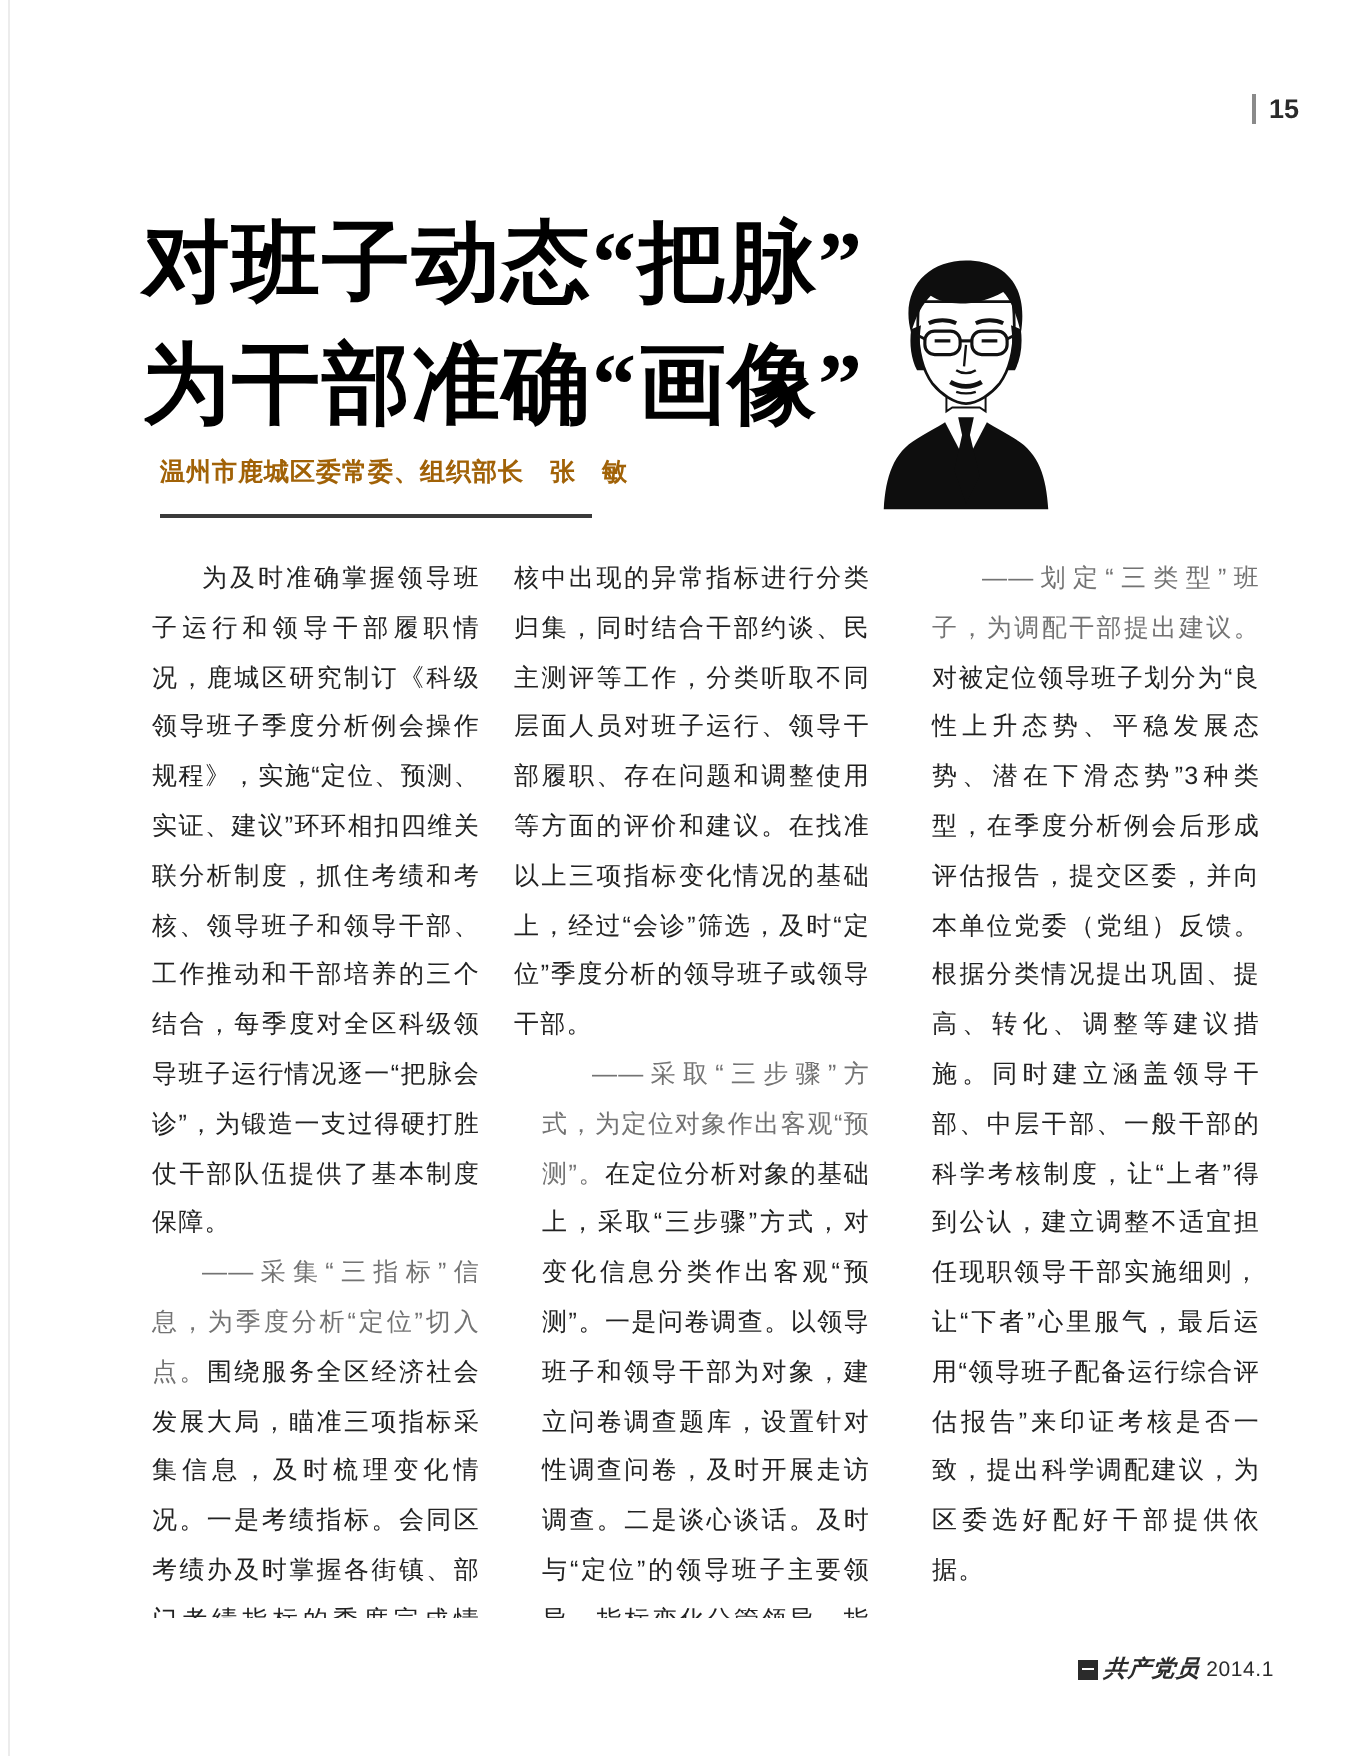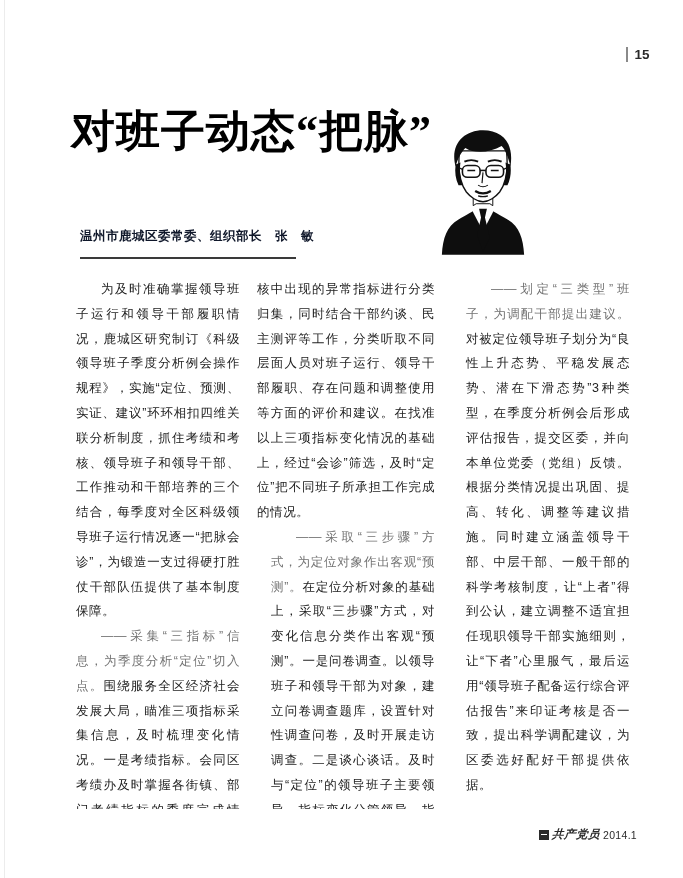--- a/index.html
+++ b/index.html
@@ -54,21 +54,21 @@
     color: #000;
     white-space: nowrap;
   }
 
   .byline {
     position: absolute;
     left: 80px;
     top: 228px;
     font-size: 12.5px;
     font-weight: bold;
-    color: #0f172a;
+    color: #a16207;
     letter-spacing: 0.5px;
   }
   .byline-rule {
     position: absolute;
     left: 80px;
     top: 257px;
     width: 216px;
     height: 2px;
     background: #3a3a3a;
   }
@@ -146,20 +146,21 @@
 
 <div class="page">
 
   <div class="pageno">
     <span class="bar"></span>
     <span>15</span>
   </div>
 
   <div class="title">
     <div>对班子动态“把脉”</div>
+    <div>为干部准确“画像”</div>
   </div>
 
   <div class="byline">温州市鹿城区委常委、组织部长　张　敏</div>
   <div class="byline-rule"></div>
 
   <svg class="portrait" viewBox="0 0 96 130" xmlns="http://www.w3.org/2000/svg">
 
     <path d="M6,130 C7,113 11,101 23,94 C31,89 38,86 42,82 L54,82 C58,86 65,89 73,94 C85,101 89,113 90,130 Z" fill="#0e0e0e"></path>
 
     <path d="M36,83 L48,106 L60,83 L55,78 L41,78 Z" fill="#ffffff"></path>
@@ -189,21 +190,21 @@
     <path d="M40,65 C45,68 51,68 56,65" fill="none" stroke="#111" stroke-width="2.4"></path>
     <path d="M43,70 C46,71 50,71 53,70" fill="none" stroke="#111" stroke-width="1.2"></path>
   </svg>
 
   <div class="columns">
     <div class="col">
         <p class="para indent">为及时准确掌握领导班子运行和领导干部履职情况，鹿城区研究制订《科级领导班子季度分析例会操作规程》，实施“定位、预测、实证、建议”环环相扣四维关联分析制度，抓住考绩和考核、领导班子和领导干部、工作推动和干部培养的三个结合，每季度对全区科级领导班子运行情况逐一“把脉会诊”，为锻造一支过得硬打胜仗干部队伍提供了基本制度保障。</p>
         <p class="para indent"><b>——采集“三指标”信息，为季度分析“定位”切入点。</b>围绕服务全区经济社会发展大局，瞄准三项指标采集信息，及时梳理变化情况。一是考绩指标。会同区考绩办及时掌握各街镇、部门考绩指标的季度完成情况，对变化指标进行分类归纳。加强与经济部门的沟通联系，充分掌握各级班子在经济发展和重要任务落实、重点项目推进中发挥作用的情况，为季度分析研判提供数据支撑。二是考核指标。对领导班子和领导干部年度考核中出现的起伏指标进行分类归纳，同时延伸触角，印证用活干部档案、成长记录等组织部门信息资源，统筹掌握干部相关情况，建立领导班子和领导干部信息库，为季度分析提供翔实依据。三是监测指标。对领导班子和领导干部日常专项考察、动态考</p>
       </div>
     <div class="col">
-        <p class="para">核中出现的异常指标进行分类归集，同时结合干部约谈、民主测评等工作，分类听取不同层面人员对班子运行、领导干部履职、存在问题和调整使用等方面的评价和建议。在找准以上三项指标变化情况的基础上，经过“会诊”筛选，及时“定位”把不同班子所承担工作完成的情况。</p>
+        <p class="para">核中出现的异常指标进行分类归集，同时结合干部约谈、民主测评等工作，分类听取不同层面人员对班子运行、领导干部履职、存在问题和调整使用等方面的评价和建议。在找准以上三项指标变化情况的基础上，经过“会诊”筛选，及时“定位”季度分析的领导班子或领导干部。</p>
         <p class="para indent"><b>——采取“三步骤”方式，为定位对象作出客观“预测”。</b>在定位分析对象的基础上，采取“三步骤”方式，对变化信息分类作出客观“预测”。一是问卷调查。以领导班子和领导干部为对象，建立问卷调查题库，设置针对性调查问卷，及时开展走访调查。二是谈心谈话。及时与“定位”的领导班子主要领导、指标变化分管领导、指标落实主要关联人、相关科室人员及其他关联对象谈心谈话，采取多种形式，听意见、解疑惑、化情结、顺心气。三是综合评价。结合问卷调查和谈心谈话，全面客观评价定位领导班子和领导干部的工作思路、工作投入、辛苦程度、工作成效和群众满意度，进而得出领导班子及领导干部需要加强的工作和改进的方向。</p>
       </div>
     <div class="col">
         <p class="para indent"><b>——划定“三类型”班子，为调配干部提出建议。</b>对被定位领导班子划分为“良性上升态势、平稳发展态势、潜在下滑态势”3种类型，在季度分析例会后形成评估报告，提交区委，并向本单位党委（党组）反馈。根据分类情况提出巩固、提高、转化、调整等建议措施。同时建立涵盖领导干部、中层干部、一般干部的科学考核制度，让“上者”得到公认，建立调整不适宜担任现职领导干部实施细则，让“下者”心里服气，最后运用“领导班子配备运行综合评估报告”来印证考核是否一致，提出科学调配建议，为区委选好配好干部提供依据。</p>
       </div>
   </div>
 
   <div class="footer">
     <span class="masthead-seal"></span>
     <span class="masthead-text">共产党员</span>

